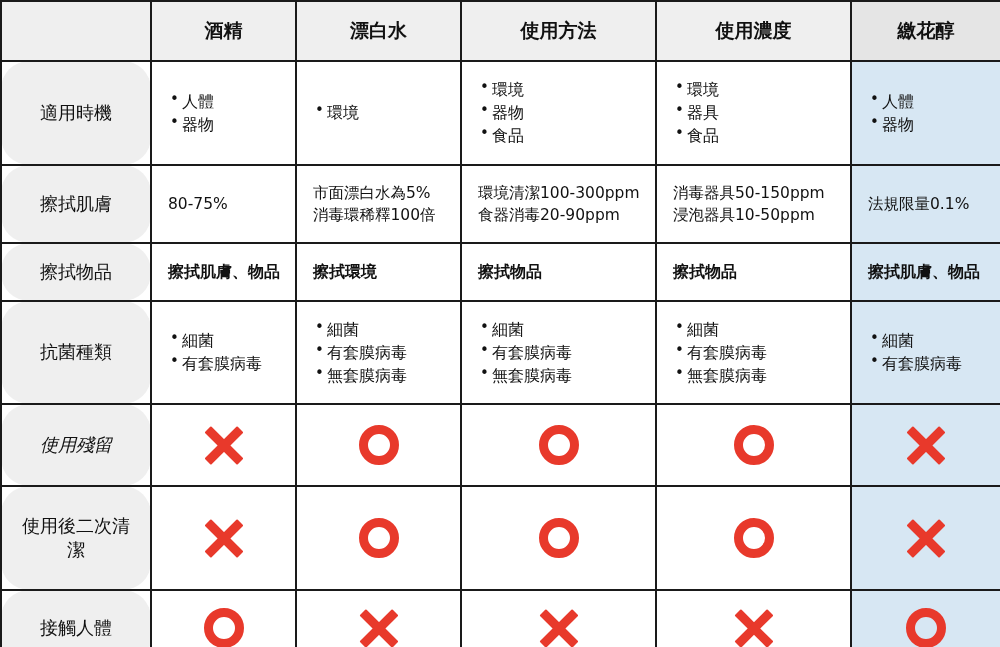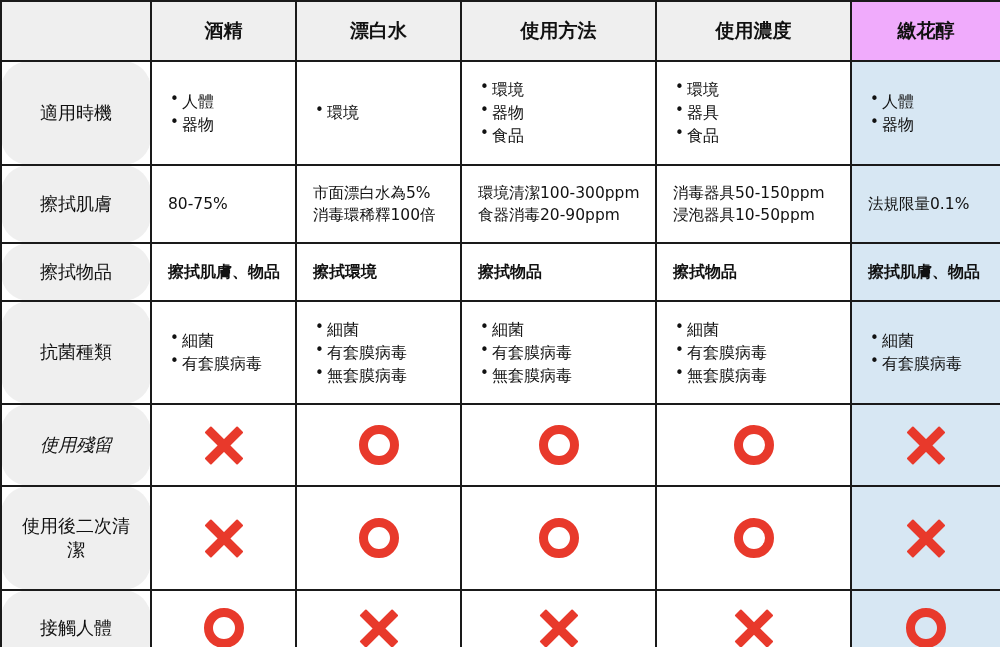--- a/index.html
+++ b/index.html
@@ -42,21 +42,21 @@
     background: #efefef;
   }
   th.colhdr {
     background: #efefef;
     font-weight: bold;
     font-size: 19px;
     color: #111;
     text-align: center;
   }
   th.colhdr.hl {
-    background: #f0abfc;
+    background: #e5e5e5;
   }
   td.rowhdr {
     background: #efefef;
     font-weight: normal;
     font-size: 18px;
     color: #111;
     text-align: center;
     border-radius: 28px;
   }
   td.cell {

